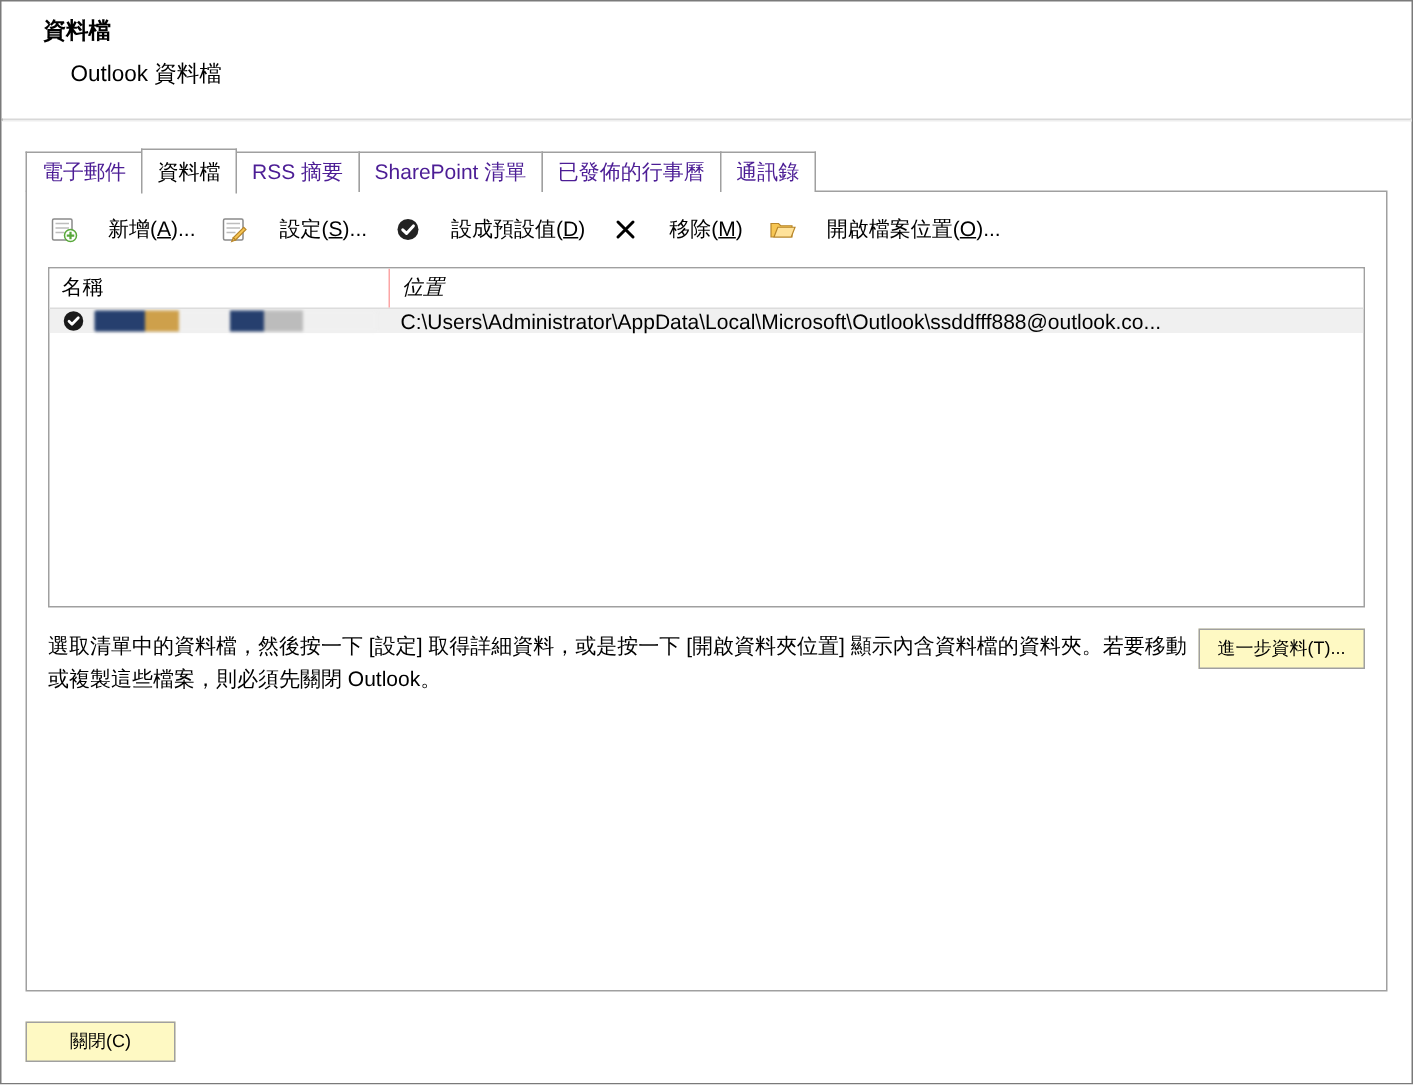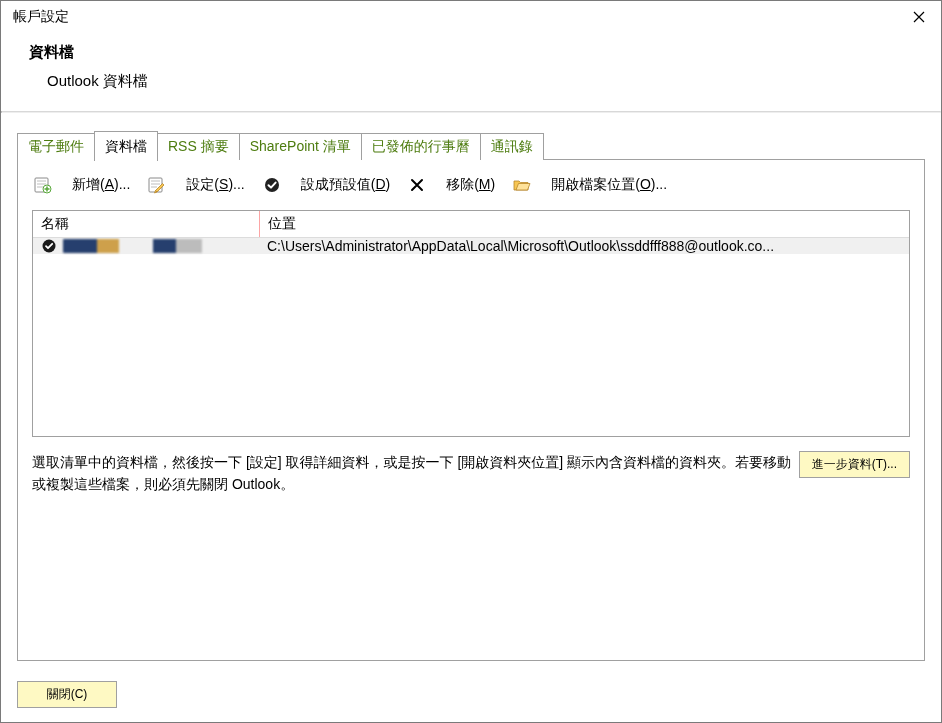--- a/index.html
+++ b/index.html
@@ -61,21 +61,21 @@
     border-bottom: none;
     background: #fff;
     padding: 4px 10px;
     font-size: 14px;
     margin-right: -1px;
     cursor: pointer;
     position: relative;
   }
   .tab.inactive {
     background: #fff;
-    color: #4d7c0f;
+    color: #4c1d95;
   }
   .tab.active {
     background: #fff;
     padding-top: 6px;
     padding-bottom: 5px;
     margin-bottom: -1px;
     z-index: 3;
   }
   .tab-panel {
     border: 1px solid #a0a0a0;
@@ -117,21 +117,21 @@
     background: #fff;
     border-bottom: 1px solid #dcdcdc;
   }
   .listheader .col {
     padding: 4px 8px;
     border-right: 1px solid #fca5a5;
     font-size: 14px;
   }
   .listheader .col:last-child { border-right: none; }
   .col-name { width: 210px; flex: 0 0 210px; }
-  .col-loc  { flex: 1; }
+  .col-loc  { flex: 1; font-style: italic; }
   .listbody { flex: 1; overflow: auto; }
   .row {
     display: flex; align-items: center;
     background: #f0f0f0;
     height: 16px;
   }
   .row .cell { padding: 2px 8px; font-size: 14px; white-space: nowrap; overflow: hidden; text-overflow: ellipsis; }
   .row .cell.name { width: 210px; flex: 0 0 210px; display: flex; align-items: center; gap: 4px; }
   .row .cell.loc  { flex: 1; }
   .row .blur {
@@ -176,28 +176,20 @@
     padding: 10px 16px 14px 16px;
   }
   
   svg { display: block; }
 </style>
 </head>
 <body>
 
 <div class="window">
 
-  <div class="titlebar">
-    <div class="title">帳戶設定</div>
-    <div class="close">
-      <svg width="12" height="12" viewBox="0 0 12 12">
-          <path d="M1 1 L11 11 M11 1 L1 11" stroke="#000" stroke-width="1.2" fill="none"></path>
-        </svg>
-    </div>
-  </div>
 
   <div class="header-area">
     <div class="h1">資料檔</div>
     <div class="h2">Outlook 資料檔</div>
   </div>
   <hr class="divider">
 
   <div class="body">
 
     <div class="tabs">

